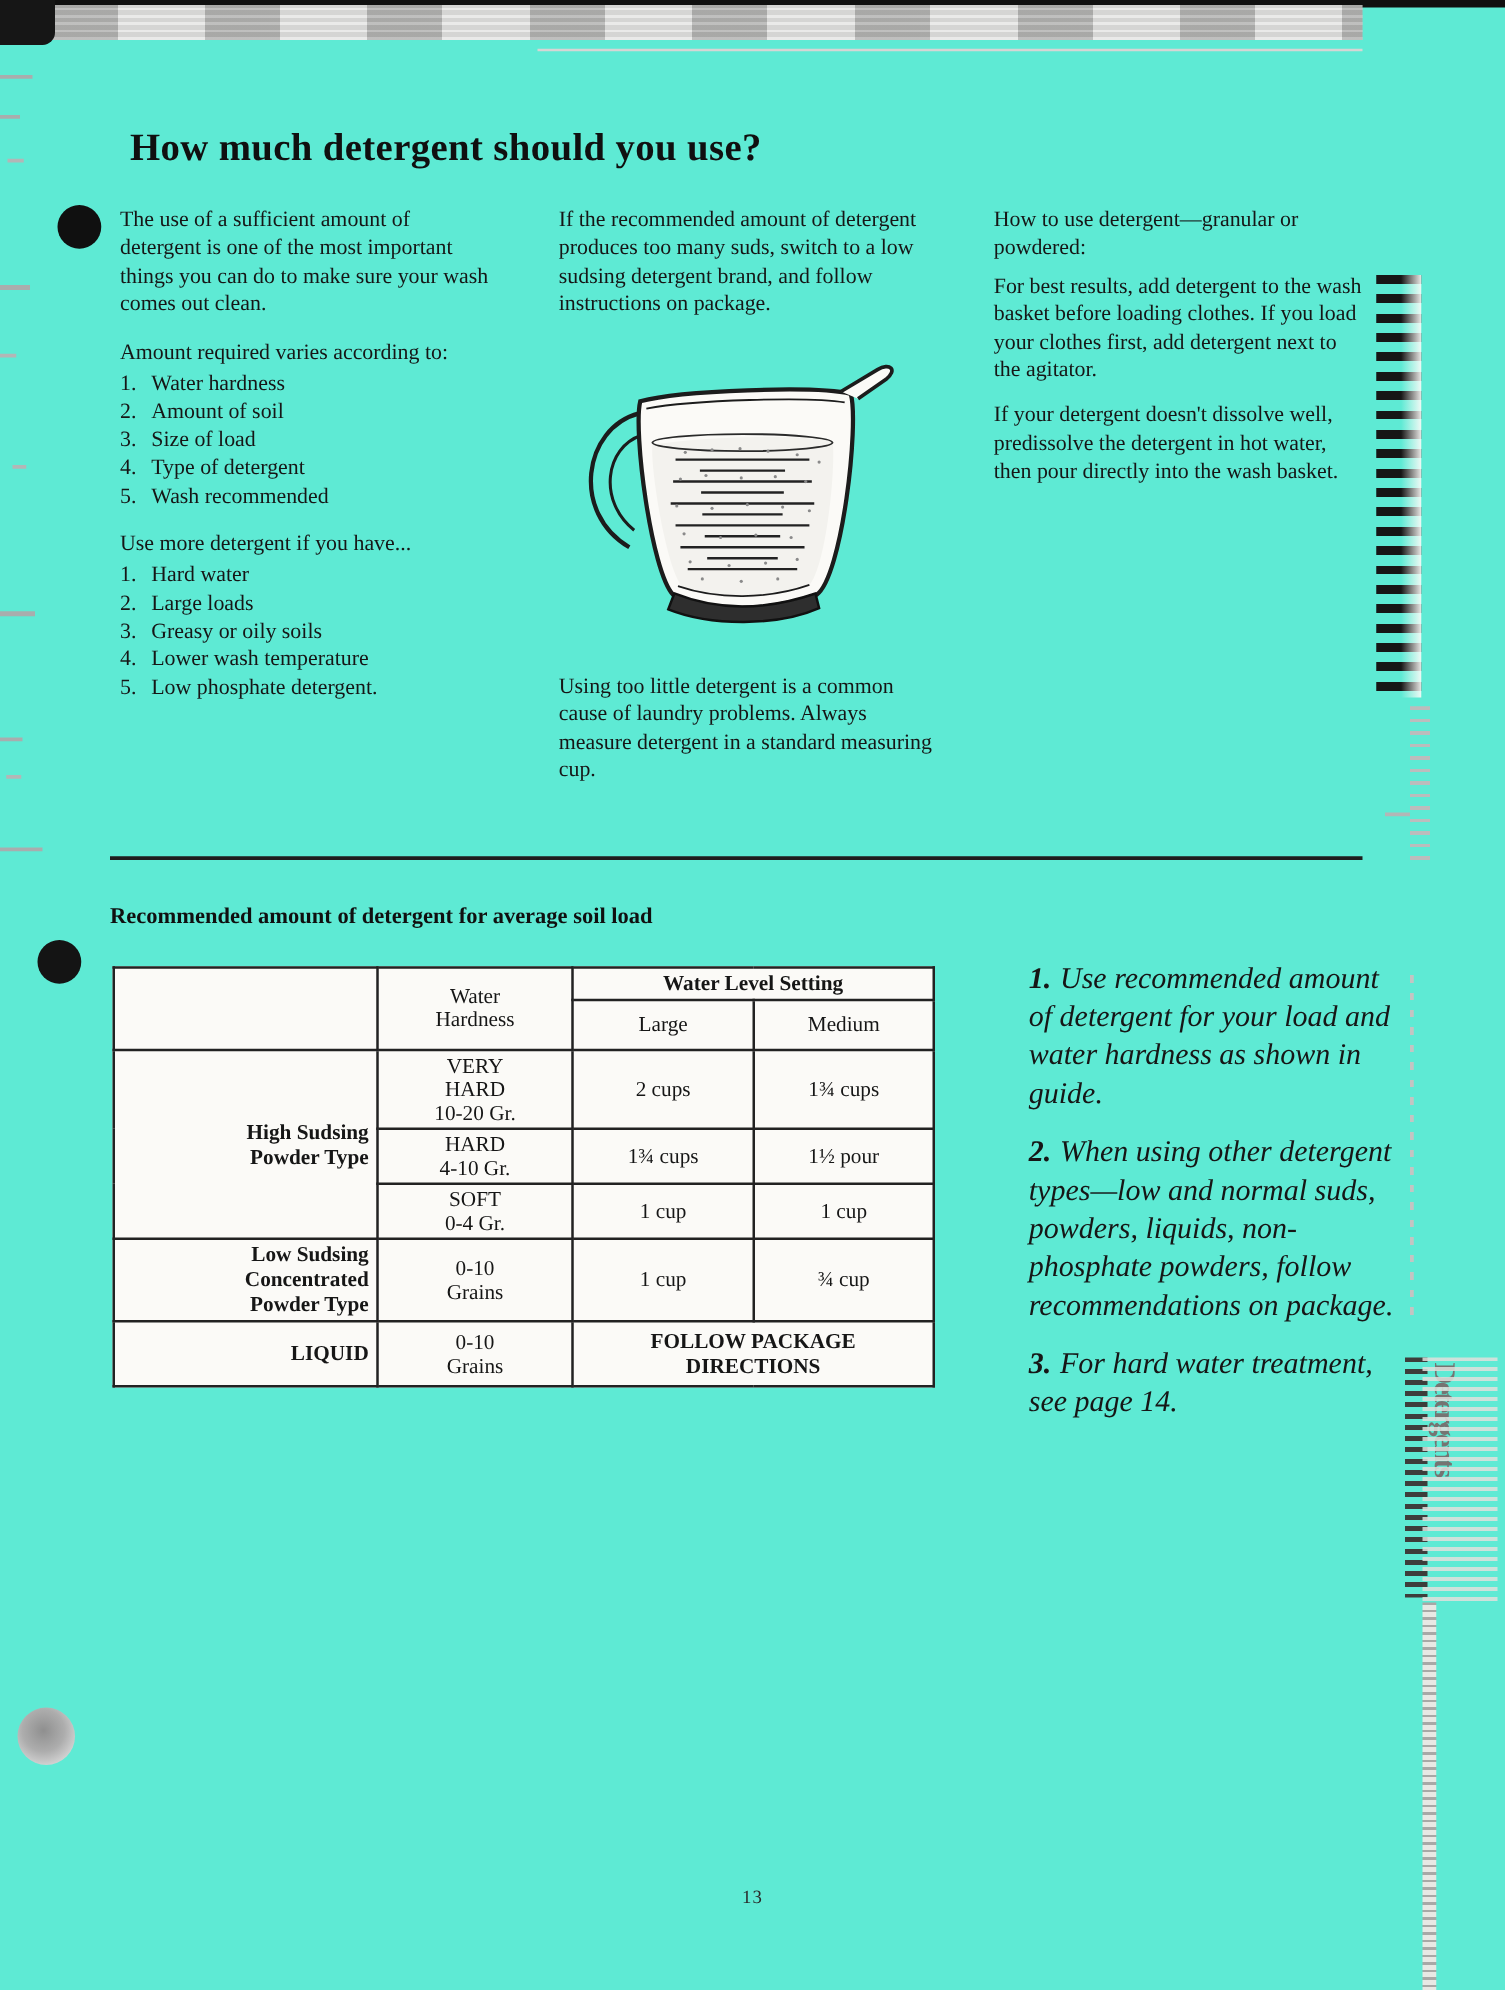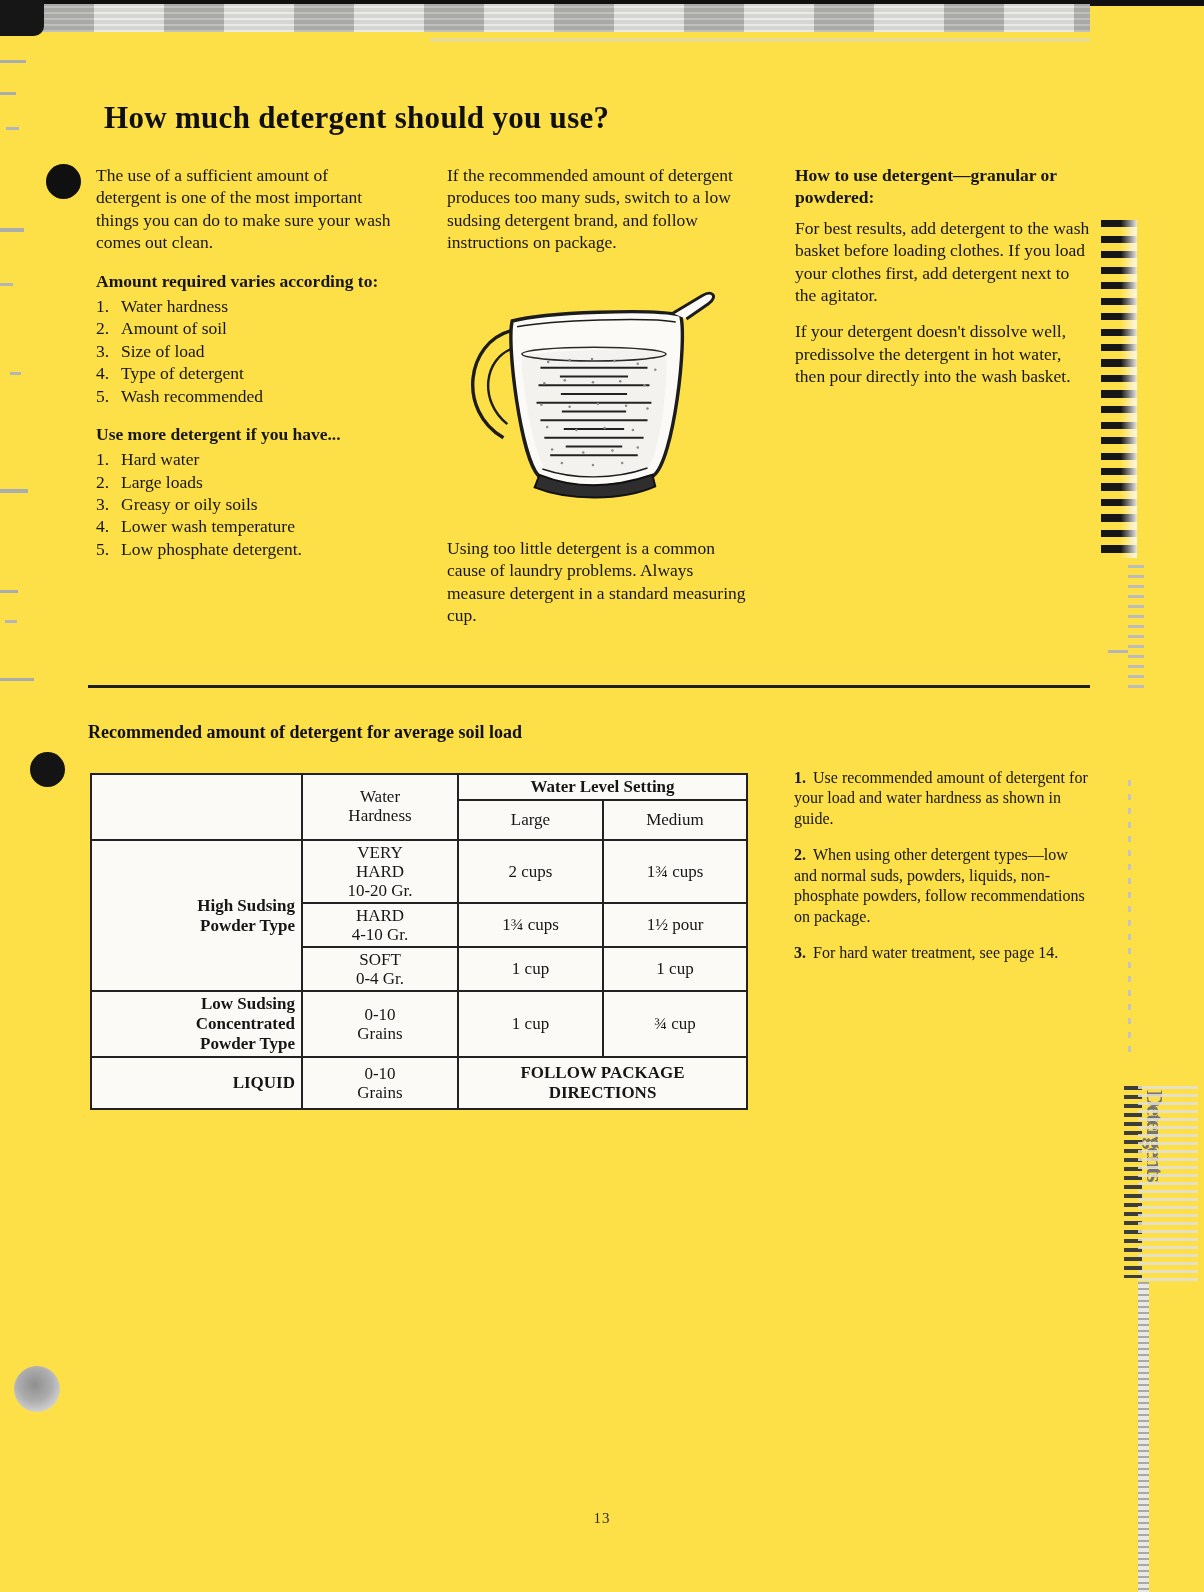--- a/index.html
+++ b/index.html
@@ -1,33 +1,33 @@
 <!DOCTYPE html>
 <html><head>
 <meta charset="utf-8">
 <style>
   * { margin:0; padding:0; box-sizing:border-box; }
   html,body { background:#8f8f8f; }
   .page {
     position:relative; width:1204px; height:1592px; margin:0 auto;
-    background:#fde047; overflow:hidden; color:#161616;
+    background:#5eead4; overflow:hidden; color:#161616;
     font-family:"Liberation Serif","DejaVu Serif",serif;
   }
   .art { position:absolute; pointer-events:none; }
 
   .title {
     position:absolute; left:104px; top:100px;
     font-size:31px; font-weight:bold; letter-spacing:.3px; color:#101010;
   }
   .col { position:absolute; top:164px; font-size:17.5px; line-height:1.28; }
   .col1 { left:96px;  width:300px; }
   .col2 { left:447px; width:302px; }
   .col3 { left:795px; width:298px; }
   .para { margin:0 0 14px 0; }
-  .subhead { font-weight:bold; margin:16px 0 3px 0; }
+  .subhead { font-weight:normal; margin:16px 0 3px 0; }
   .subhead.mt0 { margin-top:0; }
   .nlist { margin:2px 0 0 0; }
   .nitem { display:flex; }
   .nitem .nn { min-width:25px; }
   .cup-wrap { margin:14px 0 12px 0; }
 
   .rule { position:absolute; left:88px; top:685px; width:1002px; height:3px; background:#1e1e1e; }
   .sec-head { position:absolute; left:88px; top:722px; font-size:18px; font-weight:bold; color:#101010; }
 
   table.guide { position:absolute; left:90px; top:773px; border-collapse:collapse; table-layout:fixed; background:#fbfaf7; }
@@ -35,21 +35,21 @@
   .pre { white-space:pre-line; }
   .wls-cell { font-weight:bold; text-align:center; height:26px; }
   .wh-cell  { font-weight:normal; text-align:center; vertical-align:bottom; padding-bottom:5px; line-height:1.1; }
   .lvl-cell { text-align:center; height:40px; }
   .group-cell { font-weight:bold; text-align:right; padding-left:14px; line-height:1.18; }
   .hard-cell { text-align:center; line-height:1.12; }
   .amt-cell { text-align:center; }
   .dir-cell { font-weight:bold; text-align:center; }
   .h-a { height:58px; } .h-b { height:44px; } .h-c { height:60px; } .h-d { height:52px; }
 
-  .notes { position:absolute; left:794px; top:768px; width:300px; font-size:16px; line-height:1.28; }
+  .notes { position:absolute; left:823px; top:768px; width:300px; font-size:24px; line-height:1.28;font-style:italic; }
   .note { margin:0 0 16px 0; }
   .note .nb { font-weight:bold; margin-right:7px; }
 
   .tab-vert {
     position:absolute; left:1141px; top:1090px;
     writing-mode:vertical-rl; text-orientation:mixed;
     font-size:24px; font-weight:bold; letter-spacing:-2px; color:#767472;
   }
   .pageno { position:absolute; left:0; top:1510px; width:1204px; text-align:center; font-size:15px; letter-spacing:1px; color:#2a2a2a; }
 </style>

